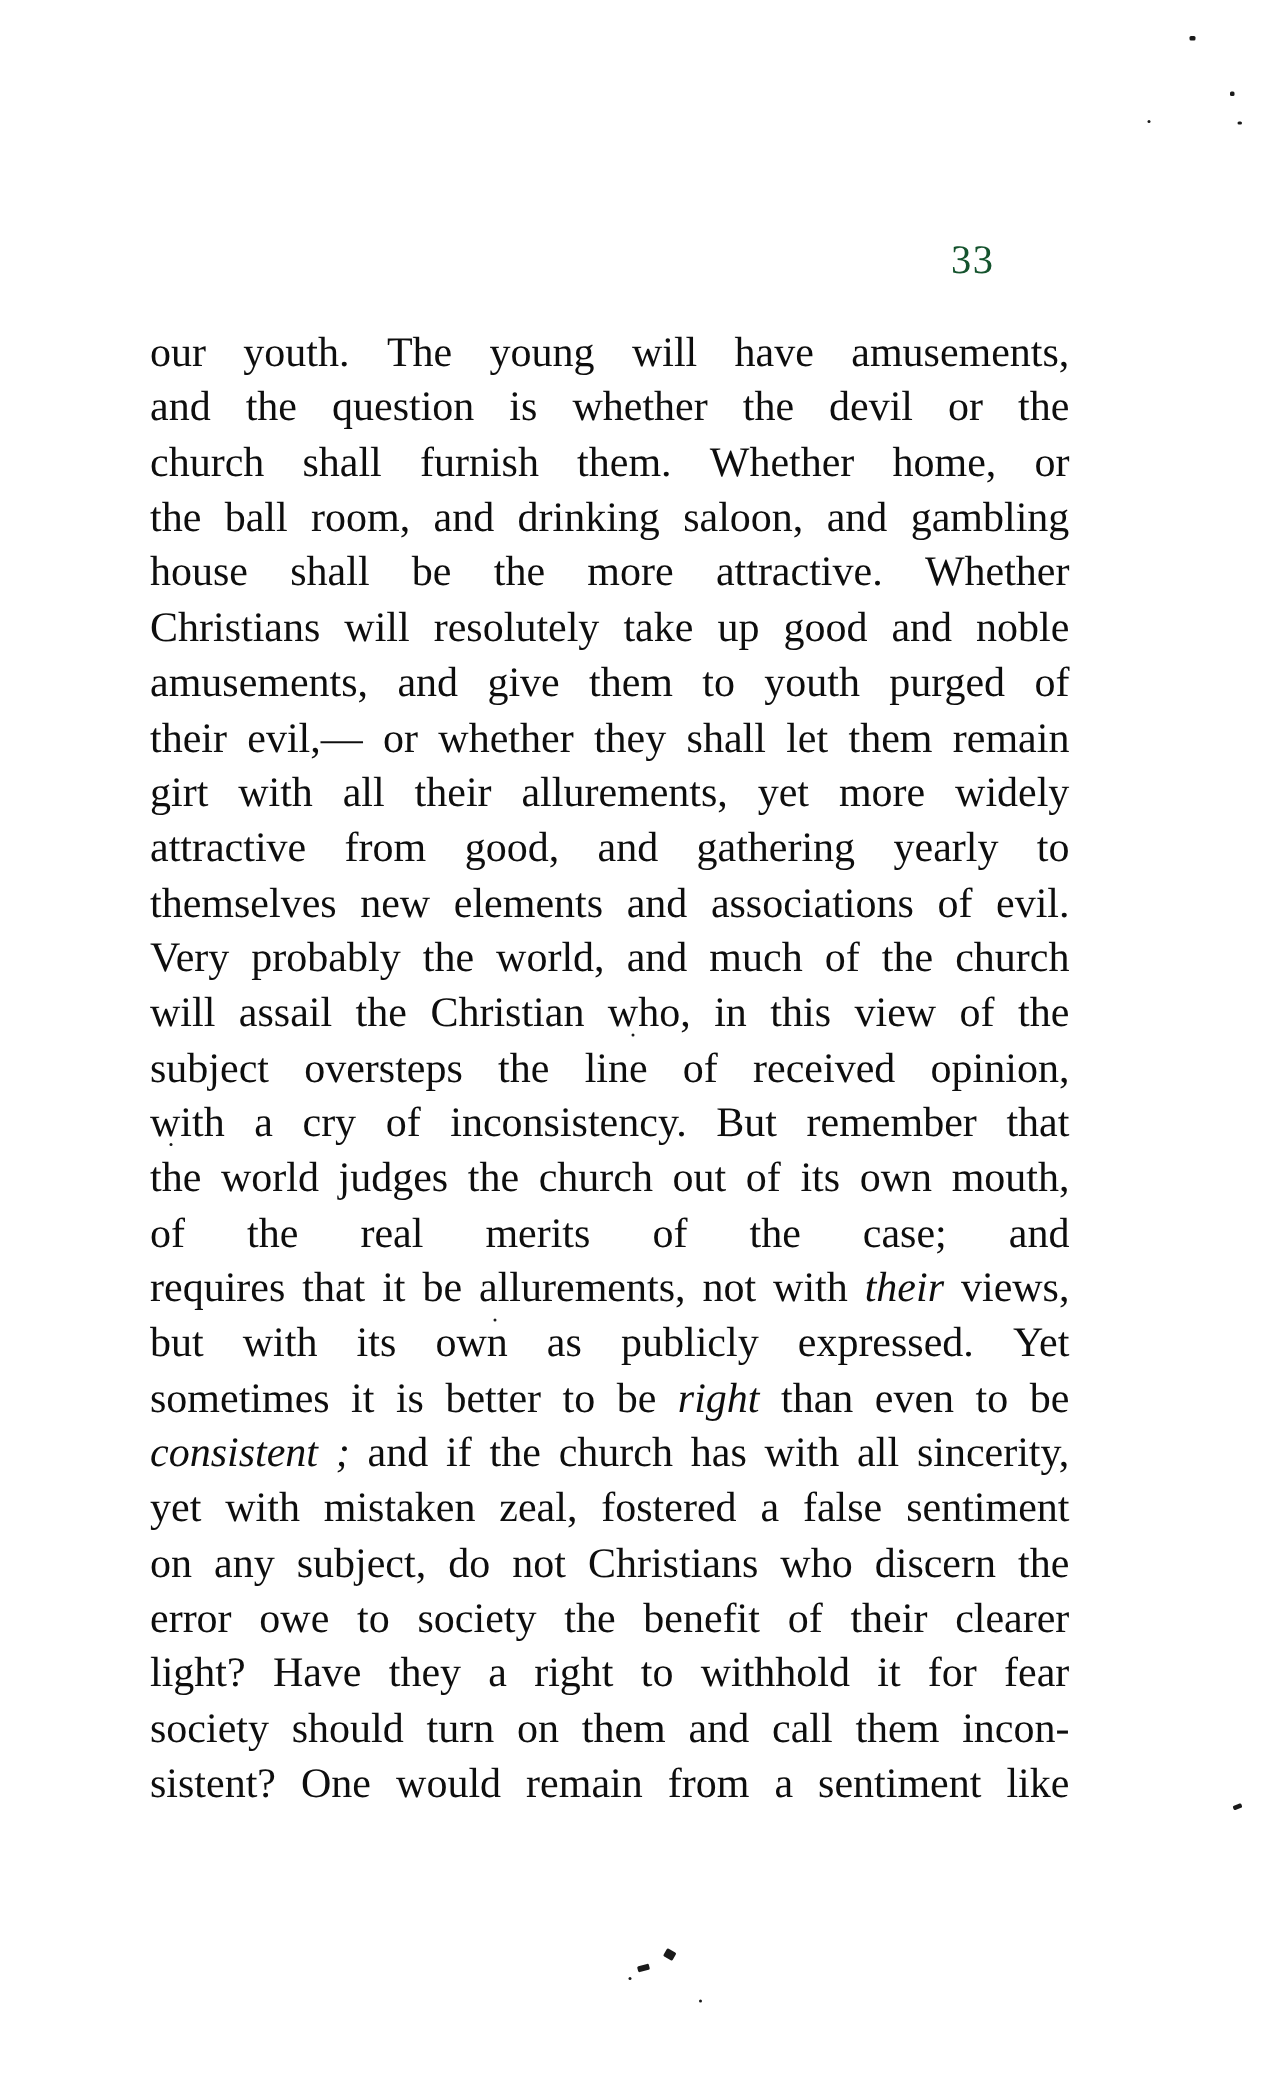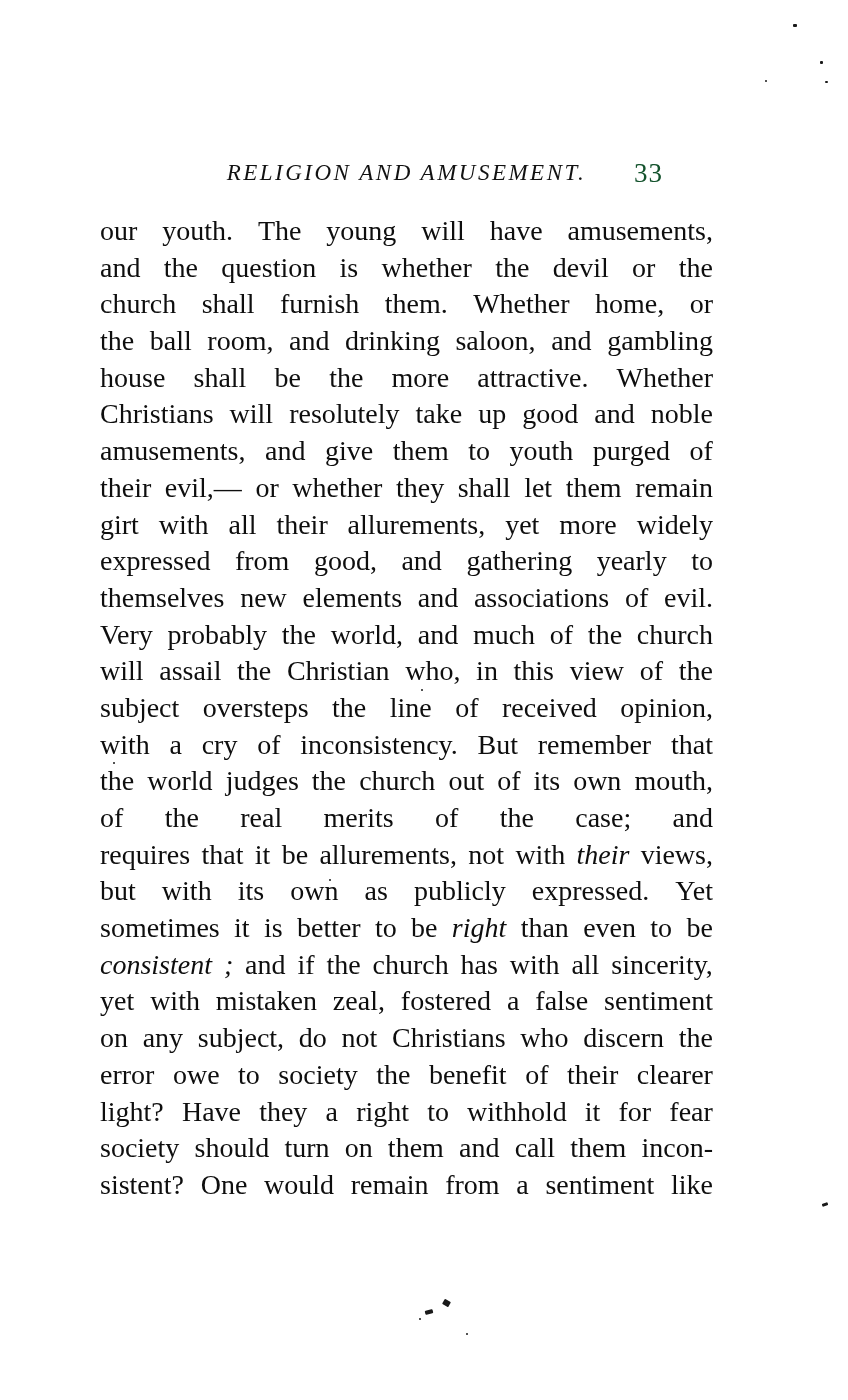--- a/index.html
+++ b/index.html
@@ -44,41 +44,40 @@
   .page-body {
     position: absolute;
     left: 100px;
     top: 215px;
     width: 613px;
   }
   .line {
     display: flex;
     justify-content: space-between;
     flex-wrap: nowrap;
-    align-items: flex-start;
+    align-items: flex-end;
     height: 36.7px;
     font-size: 28px;
     color: #0e0e0e;
     white-space: nowrap;
   }
   .w { display: inline-block; }
   .it { font-style: italic; }
   .speck {
     position: absolute;
     background: #1a1a1a;
     border-radius: 1px;
   }
 </style>
 </head>
 <body>
 
 <div class="page">
 
   <div class="running-head">
-    <span class="running-title">RELIGION AND AMUSEMENT.</span>
     <span class="page-number">33</span>
   </div>
 
   <div class="page-body">
       <div class="line">
         <span class="w">our</span>
         <span class="w">youth.</span>
         <span class="w">The</span>
         <span class="w">young</span>
         <span class="w">will</span>
@@ -159,21 +158,21 @@
         <span class="w">girt</span>
         <span class="w">with</span>
         <span class="w">all</span>
         <span class="w">their</span>
         <span class="w">allurements,</span>
         <span class="w">yet</span>
         <span class="w">more</span>
         <span class="w">widely</span>
       </div>
       <div class="line">
-        <span class="w">expressed</span>
+        <span class="w">attractive</span>
         <span class="w">from</span>
         <span class="w">good,</span>
         <span class="w">and</span>
         <span class="w">gathering</span>
         <span class="w">yearly</span>
         <span class="w">to</span>
       </div>
       <div class="line">
         <span class="w">themselves</span>
         <span class="w">new</span>

